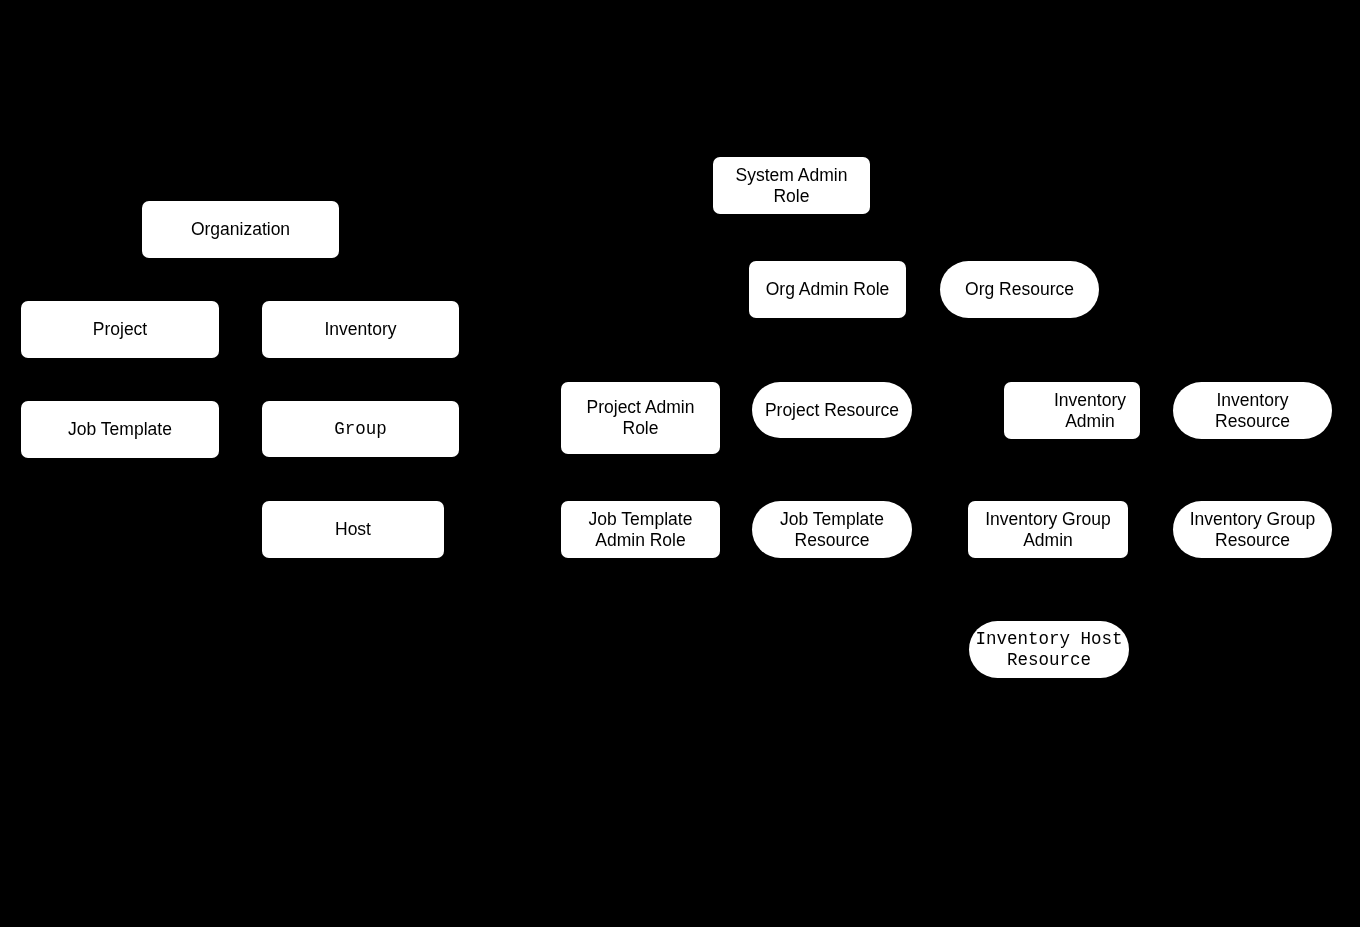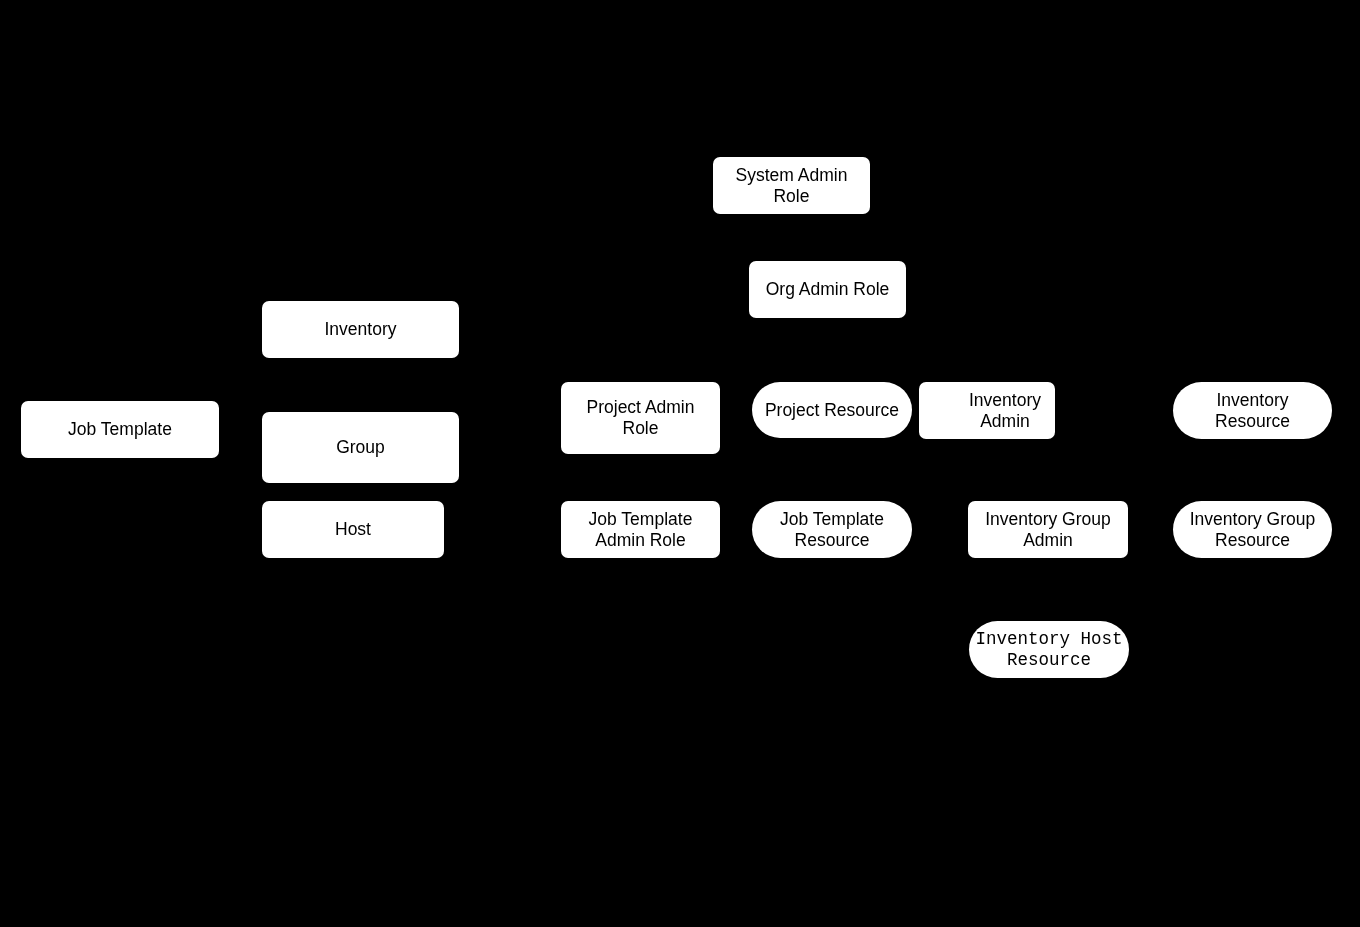--- a/index.html
+++ b/index.html
@@ -33,58 +33,67 @@
   }
   .stadium {
     border-radius: 28.5px;
   }
 </style>
 </head>
 <body>
 
 <div class="canvas">
 
+  <div class="node rect" style="left:142px; top:201px; width:197px; height:57px;">
+    <span>Organization</span>
+  </div>
 
+  <div class="node rect" style="left:21px; top:301px; width:198px; height:57px;">
+    <span>Project</span>
+  </div>
 
   <div class="node rect" style="left:262px; top:301px; width:197px; height:57px;">
     <span>Inventory</span>
   </div>
 
   <div class="node rect" style="left:21px; top:401px; width:198px; height:57px;">
     <span>Job Template</span>
   </div>
 
-  <div class="node rect" style="left:262px; top:412px; width:197px; height:71px;">
+  <div class="node rect" style="left:262px; top:401px; width:197px; height:56px;font-family:Liberation Mono, monospace;">
     <span>Group</span>
   </div>
 
   <div class="node rect" style="left:262px; top:501px; width:182px; height:57px;">
     <span>Host</span>
   </div>
 
   <div class="node rect" style="left:701px; top:157px; width:157px; height:57px;margin-left:12px;">
     <span>System Admin
 Role</span>
   </div>
 
   <div class="node rect" style="left:701px; top:261px; width:157px; height:57px;margin-left:48px;">
     <span>Org Admin Role</span>
   </div>
 
+  <div class="node stadium" style="left:940px; top:261px; width:159px; height:57px;">
+    <span>Org Resource</span>
+  </div>
 
   <div class="node rect" style="left:561px; top:382px; width:159px; height:72px;">
     <span>Project Admin
 Role</span>
   </div>
 
   <div class="node stadium" style="left:752px; top:382px; width:160px; height:56px;">
     <span>Project Resource</span>
   </div>
 
-  <div class="node rect" style="left:919px; top:382px; width:136px; height:57px;padding-left:36px;">
+  <div class="node rect" style="left:1004px; top:382px; width:136px; height:57px;padding-left:36px;">
     <span>Inventory Admin</span>
   </div>
 
   <div class="node stadium" style="left:1173px; top:382px; width:159px; height:57px;">
     <span>Inventory
 Resource</span>
   </div>
 
   <div class="node rect" style="left:561px; top:501px; width:159px; height:57px;">
     <span>Job Template

